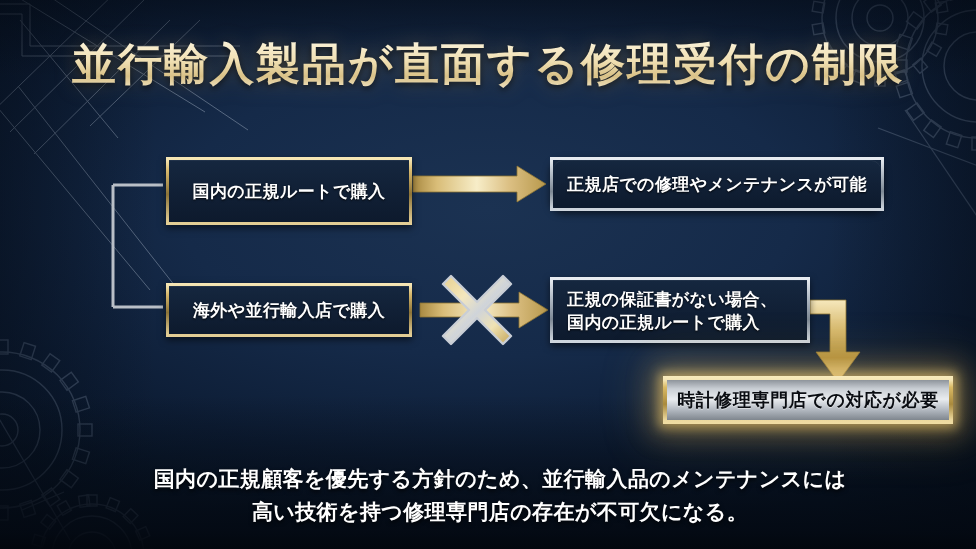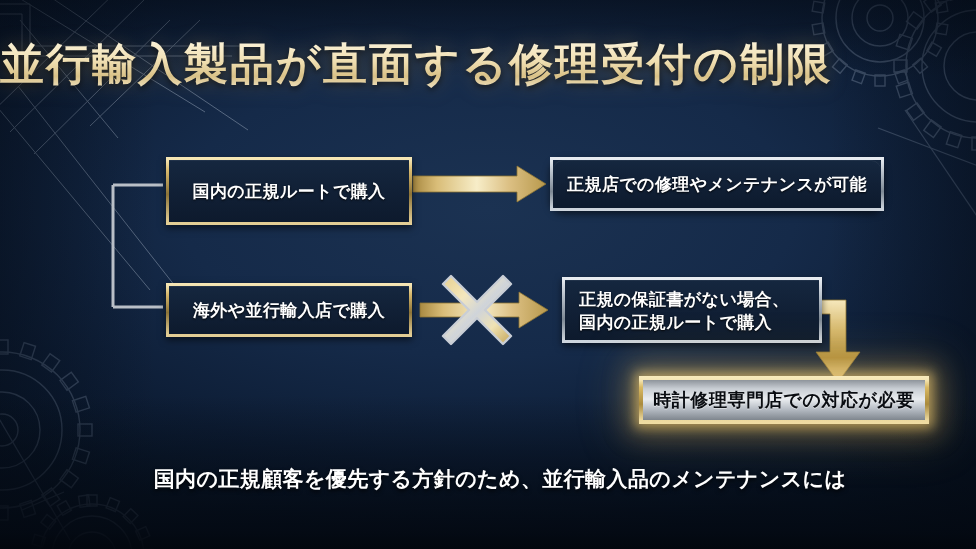--- a/index.html
+++ b/index.html
@@ -23,21 +23,21 @@
     background:
       linear-gradient(to bottom, rgba(4,10,20,.55) 0%, rgba(4,10,20,0) 14%, rgba(4,10,20,0) 72%, rgba(3,8,16,.85) 97%, rgba(2,6,12,.95) 100%),
       linear-gradient(to right, rgba(4,10,20,.45) 0%, rgba(4,10,20,0) 16%, rgba(4,10,20,0) 85%, rgba(4,10,20,.45) 100%);
     pointer-events:none;
   }
   #deco { position:absolute; inset:0; pointer-events:none; }
 
   
   #title {
     position:absolute; left:0; top:36px; width:976px;
-    text-align:left;
+    text-align:center;
     font-size:44px; line-height:56px;
     letter-spacing:2px;
     font-family:"DejaVu Serif","Liberation Serif",serif;
     color:#f3e6c4;
     background:linear-gradient(to bottom,#fdf6e0 0%,#f0dfb2 45%,#d9c187 72%,#f4ead0 100%);
     -webkit-background-clip:text; background-clip:text;
     -webkit-text-fill-color:transparent;
     filter:drop-shadow(0 0 10px rgba(222,190,120,.30)) drop-shadow(0 2px 3px rgba(0,0,0,.75));
     white-space:nowrap;
   }
@@ -71,20 +71,21 @@
     border-image:linear-gradient(to bottom,#f8ebbd 0%,#d9b963 20%,#a98a3d 60%,#f0dda3 100%) 1;
     background:linear-gradient(to bottom,#8e949b 0%,#c9ced4 22%,#e9ecef 48%,#b8bec6 72%,#7f868e 100%);
     color:#0a0d12;
     font-size:18px; font-weight:bold; letter-spacing:.6px;
     text-shadow:0 1px 0 rgba(255,255,255,.45);
     box-shadow:
       0 0 10px 4px rgba(240,205,120,.55),
       0 0 26px 10px rgba(226,186,96,.35),
       0 0 48px 18px rgba(200,160,70,.18),
       0 4px 10px rgba(0,0,0,.6);
+    margin-left: 24px;
   }
 
   
   #flow { position:absolute; inset:0; }
 
   
   #caption {
     position:absolute; left:0; top:462px; width:976px;
     text-align:center;
     color:#ffffff;
@@ -314,26 +315,27 @@
   </div>
 
   <div class="box box-silver" id="b2" style="left:550px; top:157px; width:334px; height:54px;border-radius:13px;">
     <span>正規店での修理やメンテナンスが可能</span>
   </div>
 
   <div class="box box-gold" id="b3" style="left:166px; top:283px; width:246px; height:54px;">
     <span>海外や並行輸入店で購入</span>
   </div>
 
-  <div class="box box-silver" id="b4" style="left:550px; top:277px; width:260px; height:66px; display:block; padding:8px 14px 0 14px; text-align:left;margin-left:12px;">
+  <div class="box box-silver" id="b4" style="left:550px; top:277px; width:260px; height:66px; display:block; padding:8px 14px 0 14px; text-align:left;">
     <div>正規の保証書がない場合、</div>
     <div>国内の正規ルートで購入</div>
   </div>
 
   <div id="box-highlight" style="left:639px; top:376px; width:290px; height:48px;">
     <span>時計修理専門店での対応が必要</span>
   </div>
 
   <div id="caption">
     <div>国内の正規顧客を優先する方針のため、並行輸入品のメンテナンスには</div>
+    <div>高い技術を持つ修理専門店の存在が不可欠になる。</div>
   </div>
 
 </div>
 
 </body></html>

